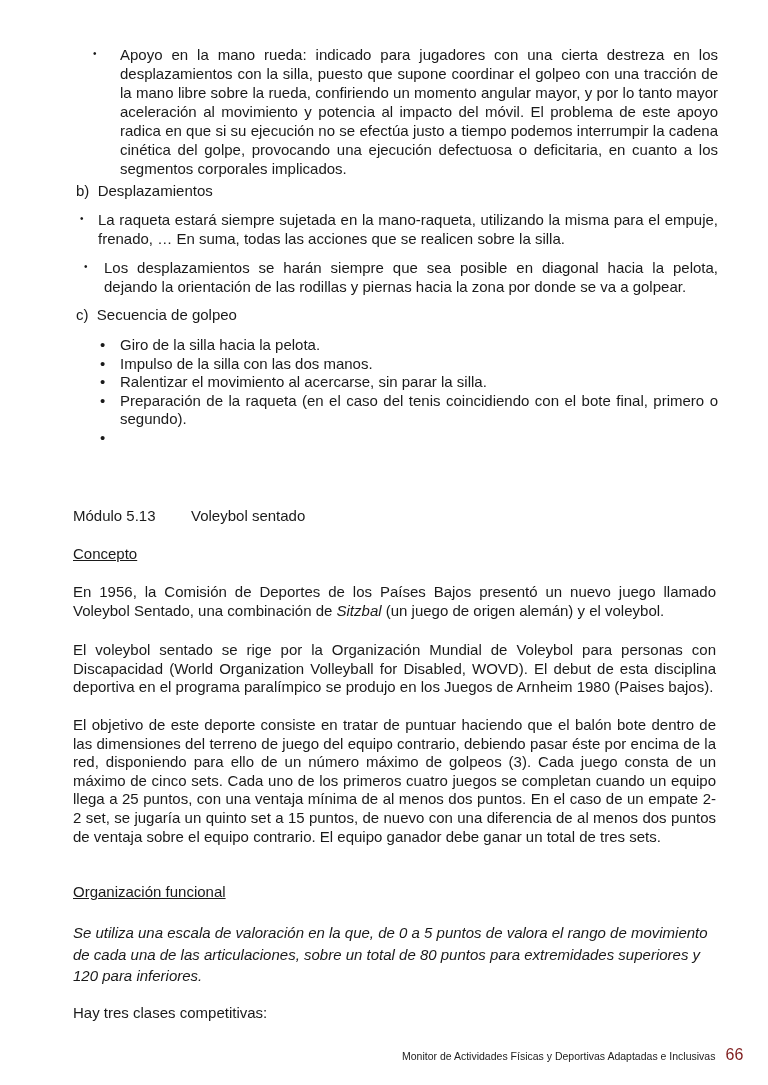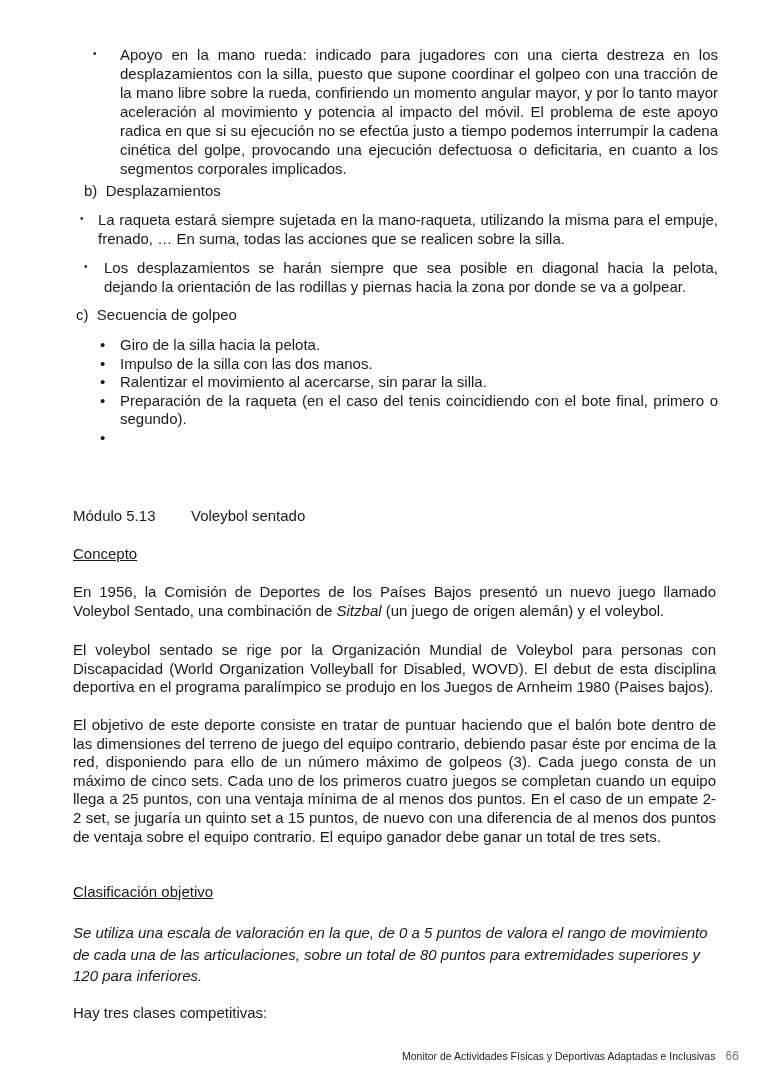--- a/index.html
+++ b/index.html
@@ -7,31 +7,31 @@
       width: 768px; height: 1085px; position: relative; overflow: hidden;
       font-family: "Liberation Sans", sans-serif; color: #1a1a1a;
       font-size: 15px; line-height: 18.6px;
     }
     .abs { position: absolute; }
     .just { text-align: justify; text-align-last: left; }
     .bullet-sm { position: absolute; font-size: 10px; line-height: 18px; }
     .bullet-lg { position: absolute; font-size: 15px; line-height: 18.6px; }
     u { text-decoration: underline; }
     .footer { font-size: 10.5px; color: #222; padding-left: 19px; }
-    .pagenum { font-size: 12px; color: #737373; margin-top: 11px; }
+    .pagenum { font-size: 16px; color: #7f1d1d; margin-top: 11px; }
   </style>
 </head>
 <body>
 
 <div class="abs" style="left:93px; top:45px; width:625px;">
   <span class="bullet-sm" style="left:0; top:0;">•</span>
   <div class="just" style="margin-left:27px; line-height:19px;">Apoyo en la mano rueda: indicado para jugadores con una cierta destreza en los desplazamientos con la silla, puesto que supone coordinar el golpeo con una tracción de la mano libre sobre la rueda, confiriendo un momento angular mayor, y por lo tanto mayor aceleración al movimiento y potencia al impacto del móvil. El problema de este apoyo radica en que si su ejecución no se efectúa justo a tiempo podemos interrumpir la cadena cinética del golpe, provocando una ejecución defectuosa o deficitaria, en cuanto a los segmentos corporales implicados.</div>
 </div>
 
-<div class="abs" style="left:84px; top:182px; white-space:pre;">b)  Desplazamientos</div>
+<div class="abs" style="left:76px; top:182px; white-space:pre;">b)  Desplazamientos</div>
 
 <div class="abs" style="left:80px; top:210px; width:638px;">
   <span class="bullet-sm" style="left:0; top:0;">•</span>
   <div class="just" style="margin-left:18px; text-indent:0; padding-left:0; line-height:19px;">La raqueta estará siempre sujetada en la mano-raqueta, utilizando la misma para el empuje, frenado, … En suma, todas las acciones que se realicen sobre la silla.</div>
 </div>
 
 <div class="abs" style="left:84px; top:258px; width:634px;">
   <span class="bullet-sm" style="left:0; top:0;">•</span>
   <div class="just" style="margin-left:20px; line-height:19px;">Los desplazamientos se harán siempre que sea posible en diagonal hacia la pelota, dejando la orientación de las rodillas y piernas hacia la zona por donde se va a golpear.</div>
 </div>
@@ -71,21 +71,21 @@
 
 <div class="abs just" style="left:73px; top:583px; width:643px;">
   <span>En 1956, la Comisión de Deportes de los Países Bajos presentó un nuevo juego llamado Voleybol Sentado, una combinación de </span><i>Sitzbal</i><span> (un juego de origen alemán) y el voleybol.</span>
 </div>
 
 <div class="abs just" style="left:73px; top:641px; width:643px;">El voleybol sentado se rige por la Organización Mundial de Voleybol para personas con Discapacidad (World Organization Volleyball for Disabled, WOVD). El debut de esta disciplina deportiva en el programa paralímpico se produjo en los Juegos de Arnheim 1980 (Paises bajos).</div>
 
 <div class="abs just" style="left:73px; top:716px; width:643px;">El objetivo de este deporte consiste en tratar de puntuar haciendo que el balón bote dentro de las dimensiones del terreno de juego del equipo contrario, debiendo pasar éste por encima de la red, disponiendo para ello de un número máximo de golpeos (3). Cada juego consta de un máximo de cinco sets. Cada uno de los primeros cuatro juegos se completan cuando un equipo llega a 25 puntos, con una ventaja mínima de al menos dos puntos. En el caso de un empate 2-2 set, se jugaría un quinto set a 15 puntos, de nuevo con una diferencia de al menos dos puntos de ventaja sobre el equipo contrario. El equipo ganador debe ganar un total de tres sets.</div>
 
 <div class="abs" style="left:73px; top:883px;">
-  <u>Clasificación objetivo</u>
+  <u>Organización funcional</u>
 </div>
 
 <div class="abs" style="left:73px; top:922px; width:648px; line-height:21.5px;font-style:italic;">Se utiliza una escala de valoración en la que, de 0 a 5 puntos de valora el rango de movimiento de cada una de las articulaciones, sobre un total de 80 puntos para extremidades superiores y 120 para inferiores.</div>
 
 <div class="abs" style="left:73px; top:1004px;">Hay tres clases competitivas:</div>
 
 <div class="abs" style="left:383px; top:1046px; white-space:nowrap;">
   <span class="footer">Monitor de Actividades Físicas y Deportivas Adaptadas e Inclusivas</span>
   <span class="pagenum" style="margin-left:6px;">66</span>
 </div>

